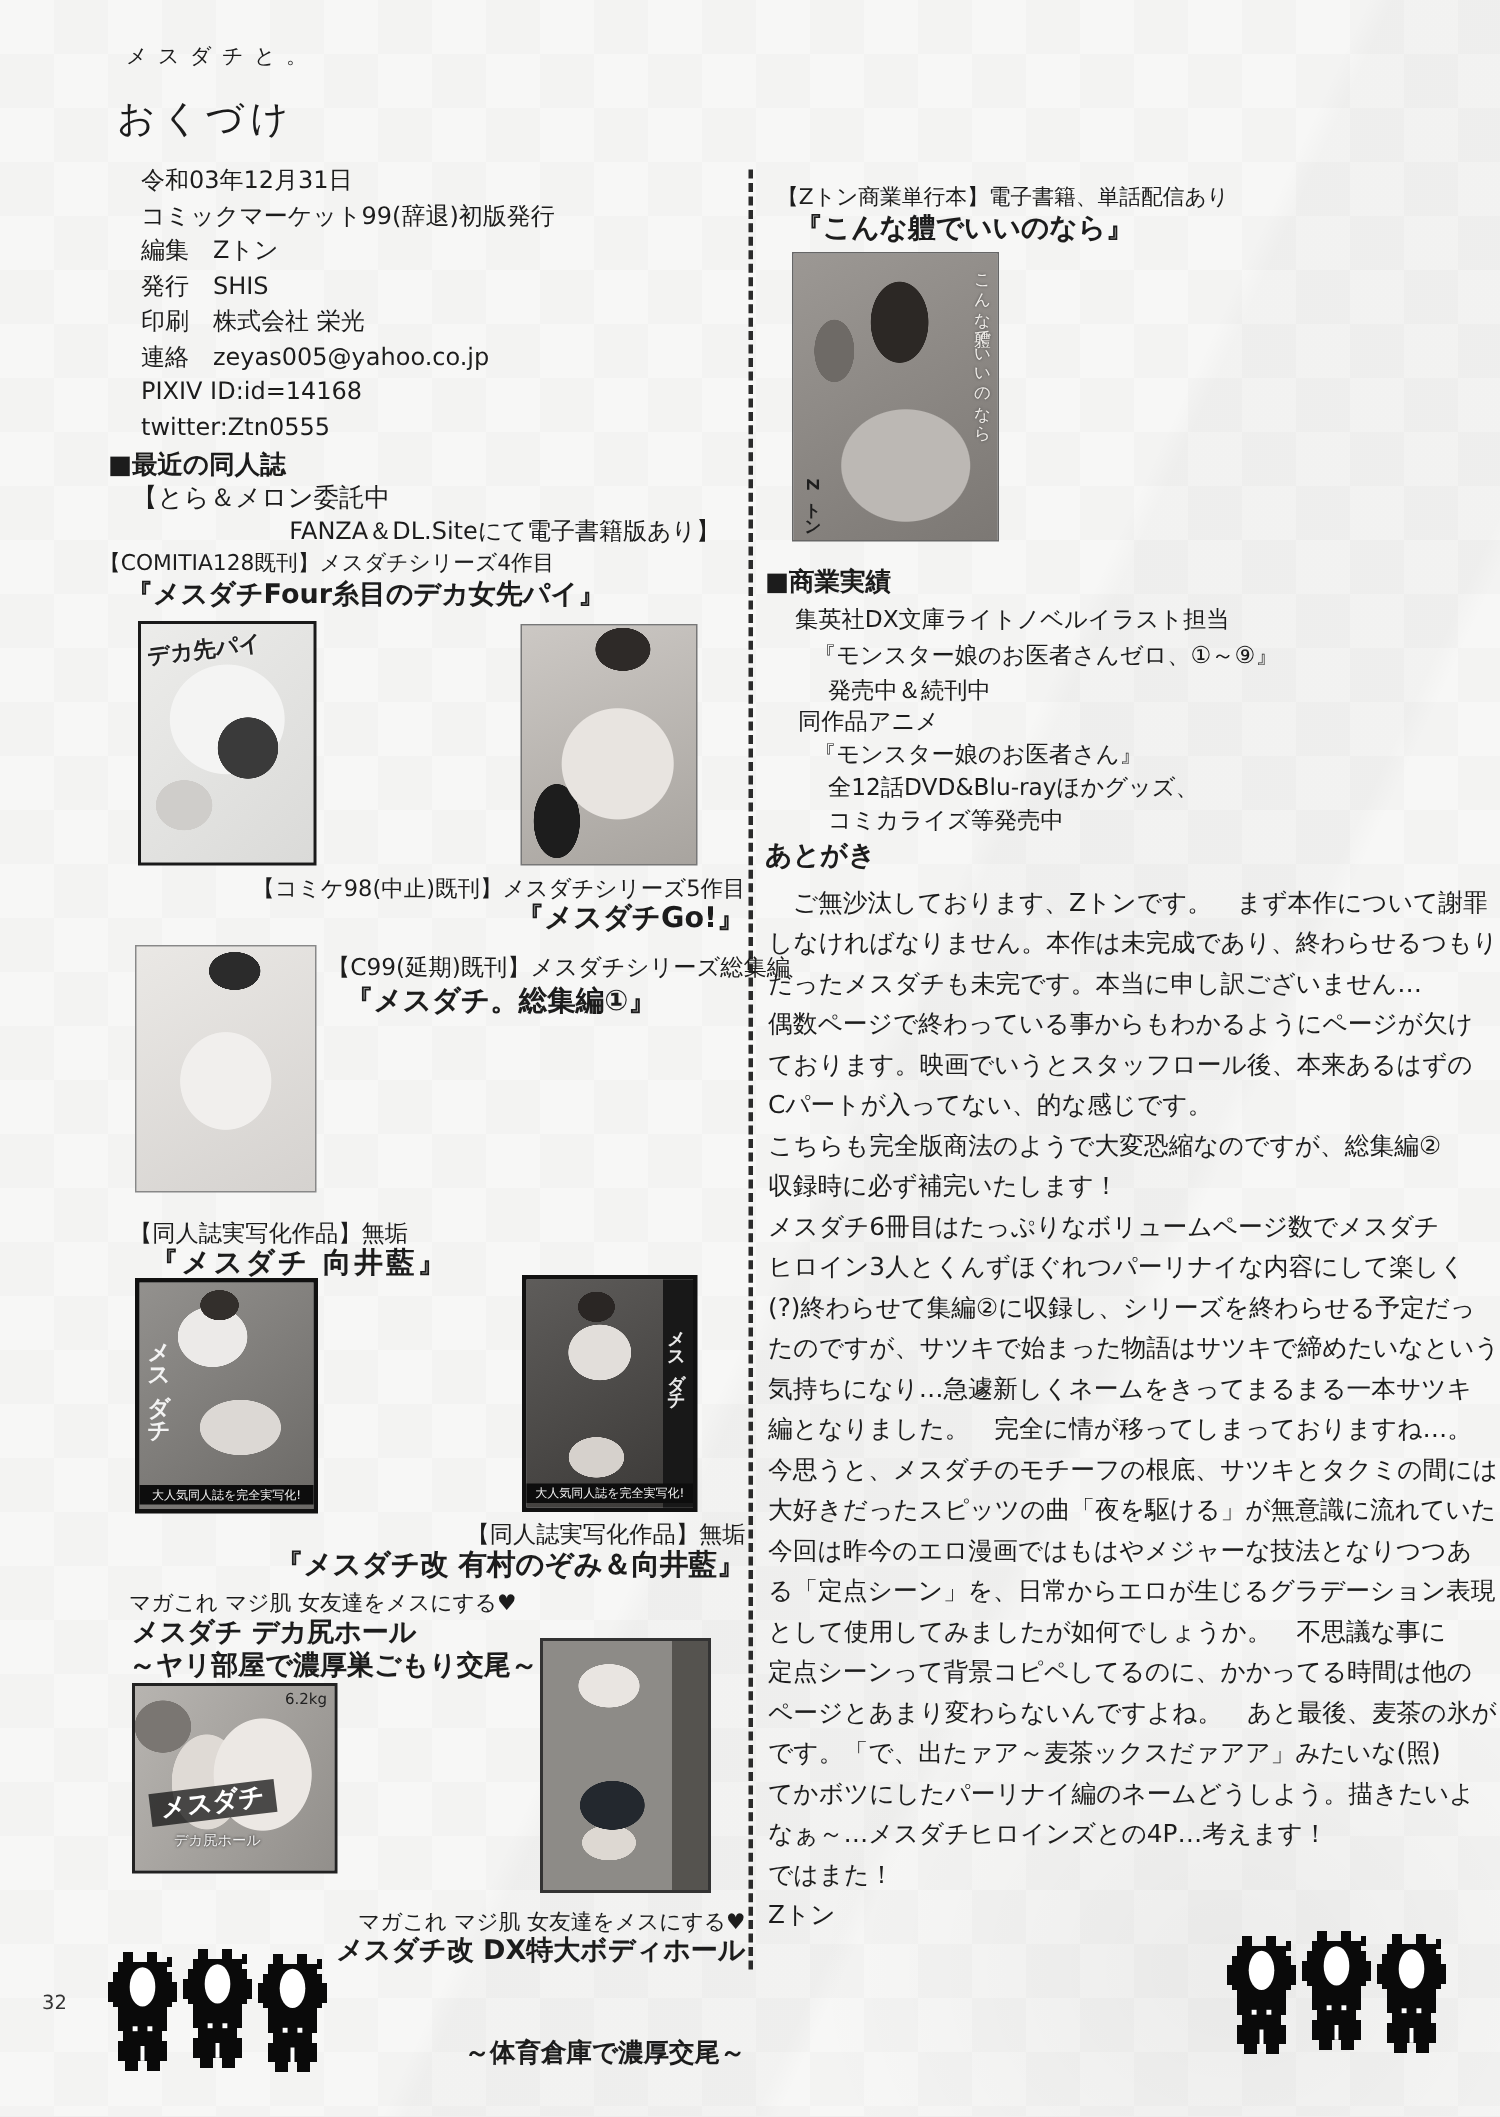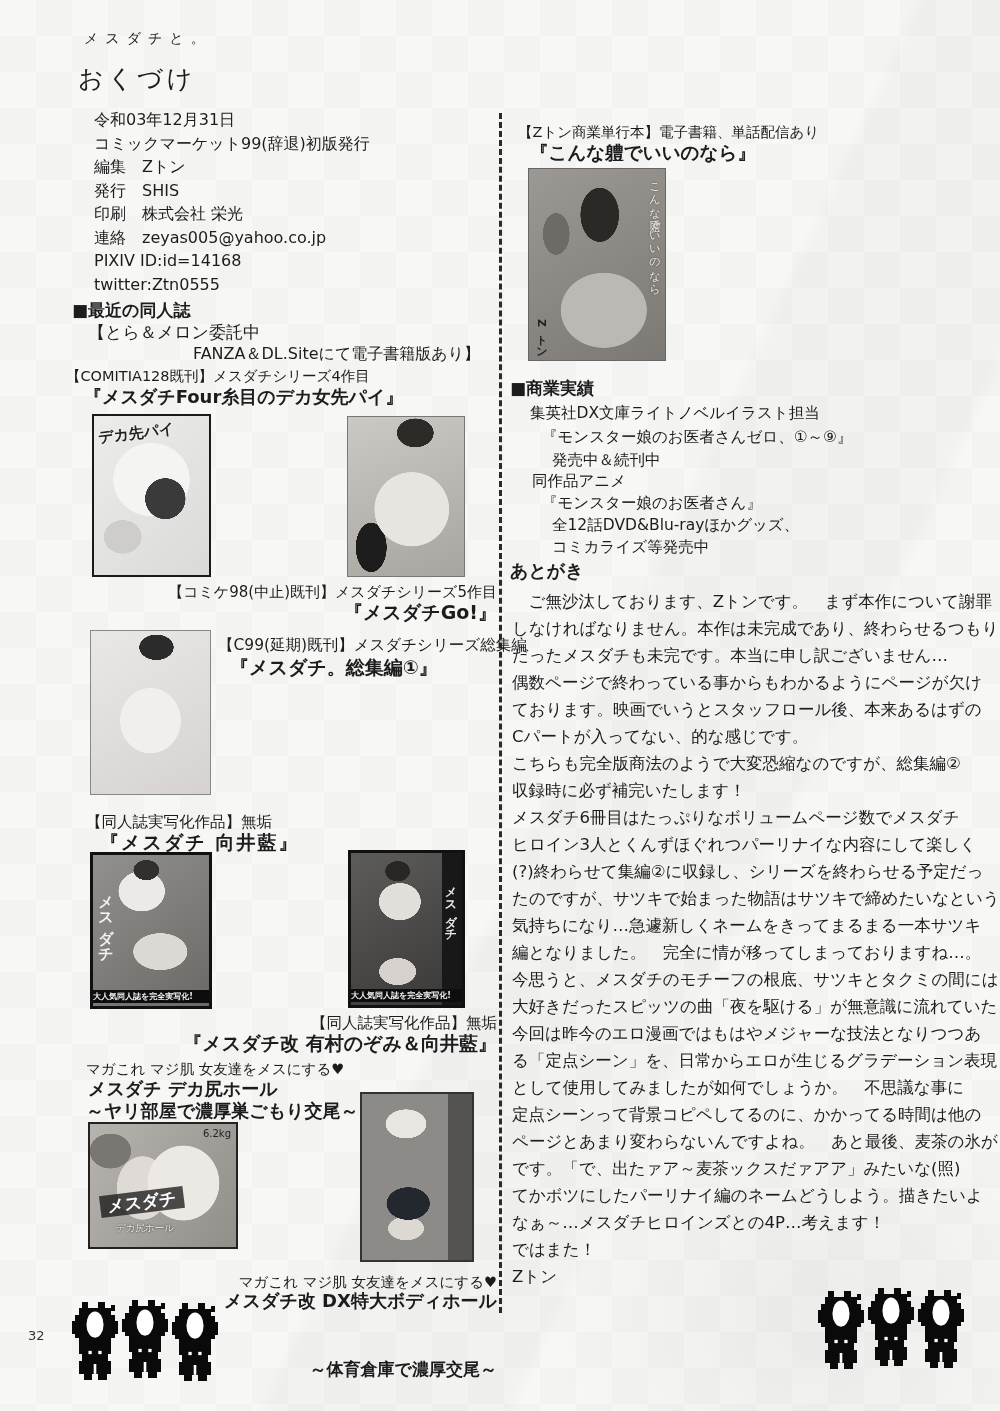--- a/index.html
+++ b/index.html
@@ -23,22 +23,22 @@
     position:absolute;left:499px;top:113px;height:1200px;width:0;
     border-left:3px dashed #2a2a2a;
   }
   .lines>div{white-space:pre;}
   .colo>div{line-height:23.5px;font-size:16px;}
   .after>div{line-height:27px;font-size:16.5px;}
   .cover{position:absolute;box-sizing:border-box;}
   .cover .vtext{position:absolute;writing-mode:vertical-rl;white-space:pre;}
   .banner{
     position:absolute;left:0;right:0;bottom:3px;height:13px;background:#0d0d0d;
-    color:#f2f2f2;font-size:8px;line-height:13px;
-    white-space:nowrap;overflow:hidden;font-weight:bold;
+    color:#f2f2f2;font-size:8px;line-height:13px;text-align:center;
+    white-space:nowrap;overflow:hidden;
   }
   
   .cov-four{
     border:2px solid #1a1a1a;
     background:
       radial-gradient(ellipse 30% 22% at 62% 52%, #3a3a3a 0 58%, rgba(0,0,0,0) 59%),
       radial-gradient(ellipse 55% 38% at 50% 40%, #f4f4f3 0 60%, rgba(0,0,0,0) 61%),
       radial-gradient(ellipse 28% 18% at 25% 76%, #cfcdca 0 58%, rgba(0,0,0,0) 59%),
       linear-gradient(135deg,#ececea,#dadad8);
   }
@@ -178,21 +178,21 @@
     <div class="banner">大人気同人誌を完全実写化!</div>
   </div>
 
   <div class="abs t r" style="left:120px;top:1014px;width:377px;font-size:15.5px;">【同人誌実写化作品】無垢</div>
   <div class="abs t b r" style="left:120px;top:1032px;width:377px;font-size:19px;">『メスダチ改 有村のぞみ＆向井藍』</div>
 
   <div class="abs t" style="left:86px;top:1061px;font-size:14.5px;">マガこれ マジ肌 女友達をメスにする♥</div>
   <div class="abs t b" style="left:88px;top:1078px;font-size:18px;">メスダチ デカ尻ホール</div>
   <div class="abs t b" style="left:86px;top:1100px;font-size:18px;">～ヤリ部屋で濃厚巣ごもり交尾～</div>
 
-  <div class="cover cov-hole" style="left:88px;top:1122px;width:150px;height:127px;">
+  <div class="cover cov-hole" style="left:88px;top:1122px;width:137px;height:127px;">
     <div class="abs t" style="right:5px;top:4px;font-size:10px;color:#222;">6.2kg</div>
     <div class="abs t b" style="left:10px;bottom:34px;font-size:17px;color:#fff;transform:rotate(-7deg);
                 background:rgba(20,20,20,0.75);padding:1px 7px;">メスダチ</div>
     <div class="abs t" style="left:26px;bottom:14px;font-size:9.5px;color:#f2f2f2;text-shadow:0 0 2px #000;">デカ尻ホール</div>
   </div>
   <div class="cover cov-body" style="left:360px;top:1092px;width:114px;height:170px;"></div>
 
   <div class="abs t r" style="left:120px;top:1274px;width:377px;font-size:14.5px;">マガこれ マジ肌 女友達をメスにする♥</div>
   <div class="abs t b r" style="left:120px;top:1290px;width:377px;font-size:18px;">メスダチ改 DX特大ボディホール</div>
   <div class="abs t b r" style="left:120px;top:1311px;width:377px;font-size:17px;margin-top:48px;">～体育倉庫で濃厚交尾～</div>

